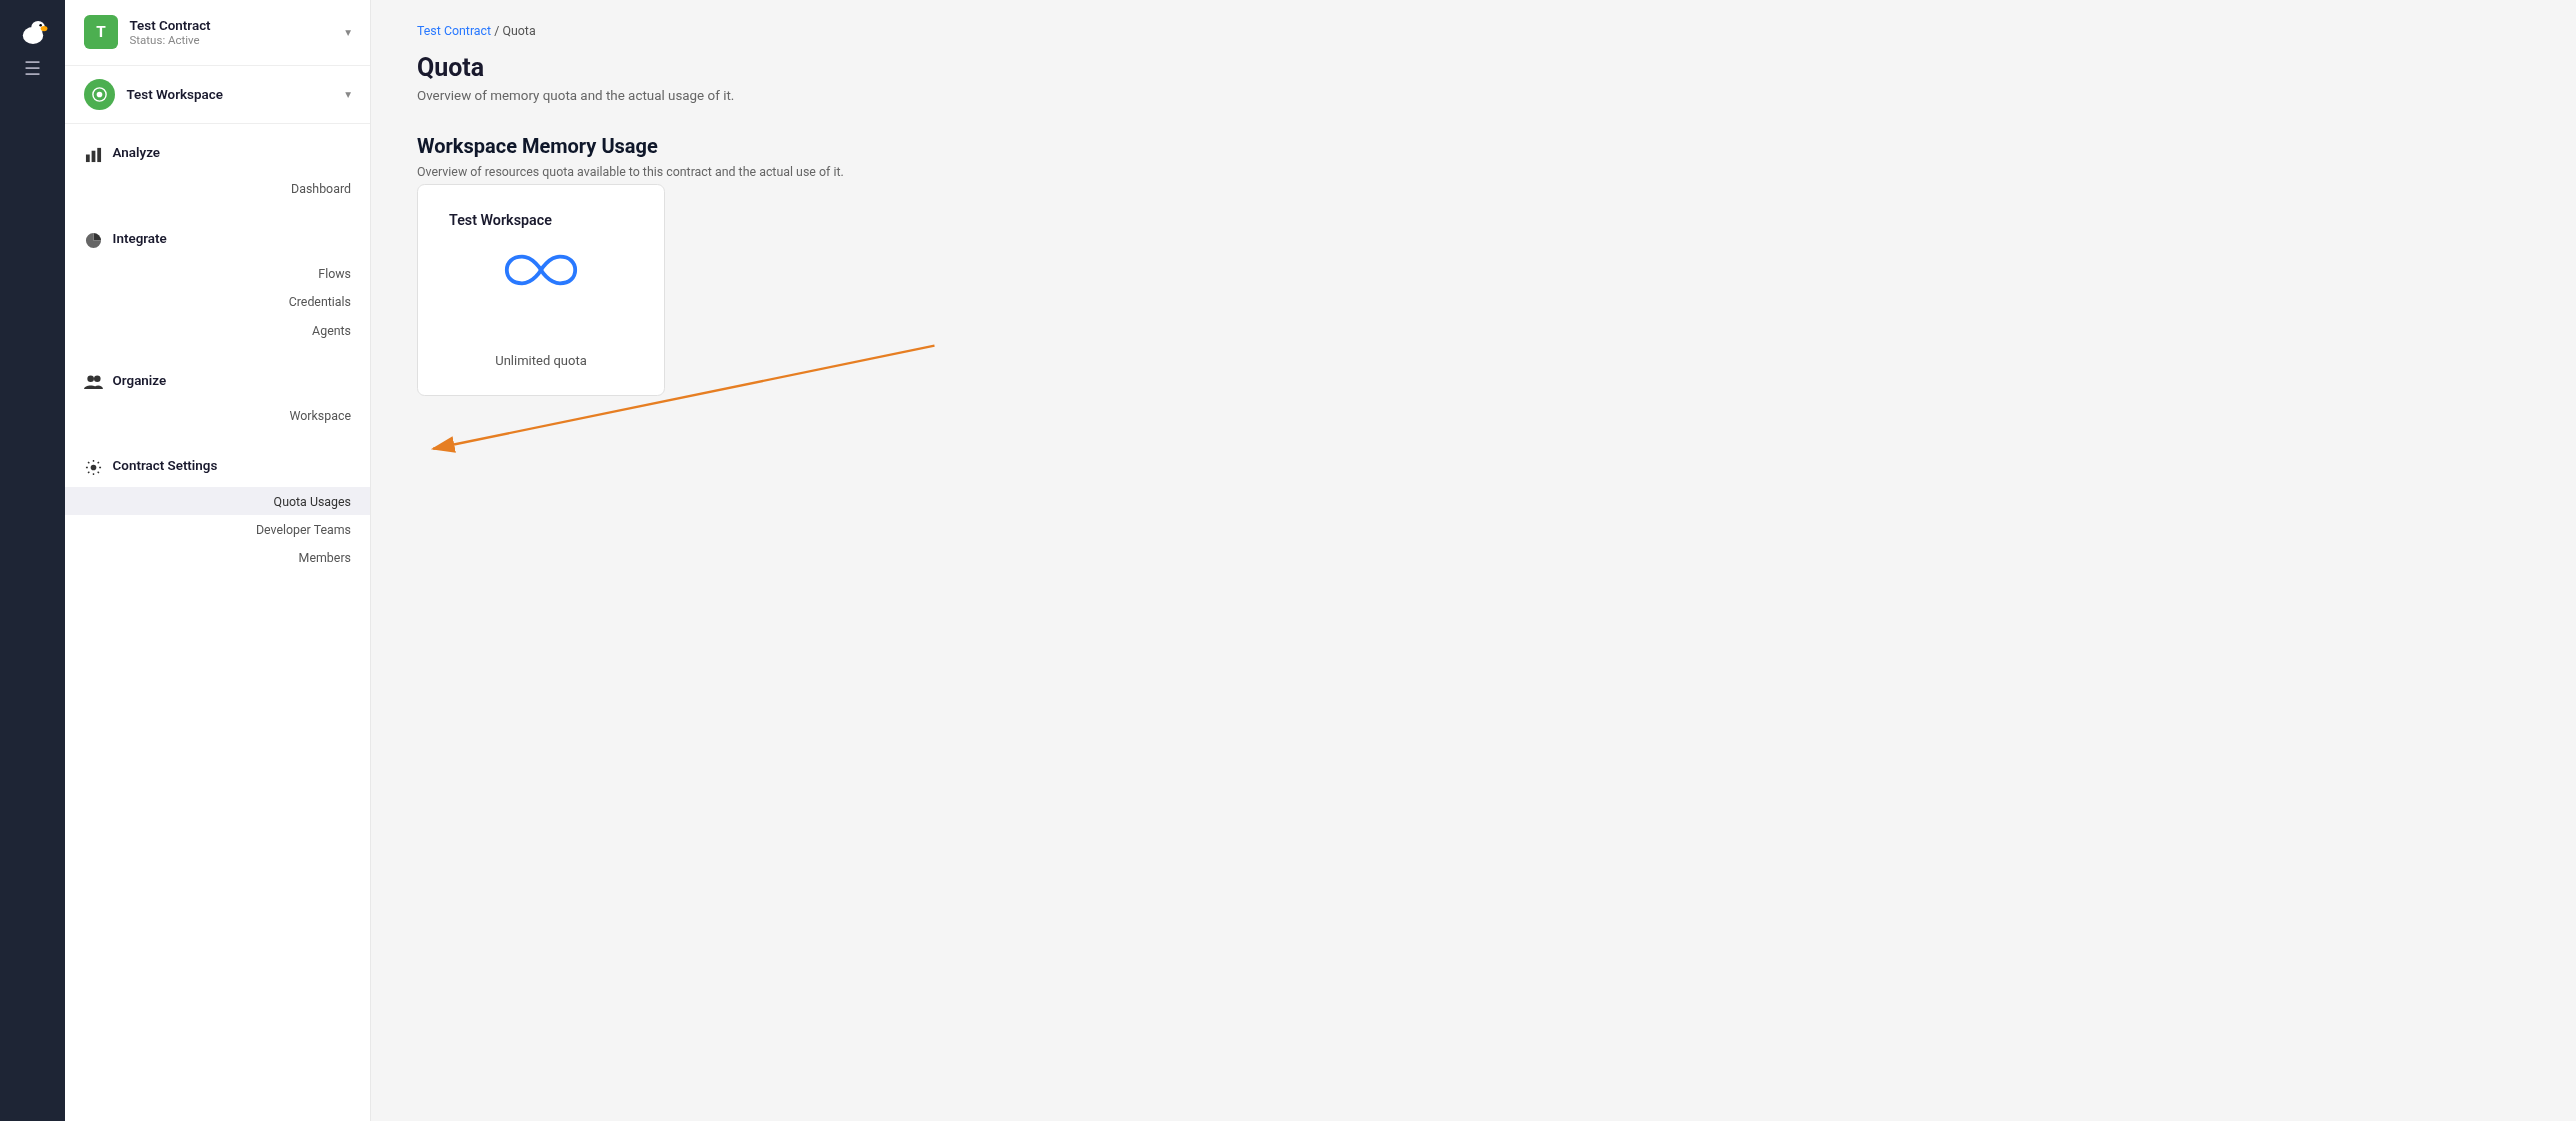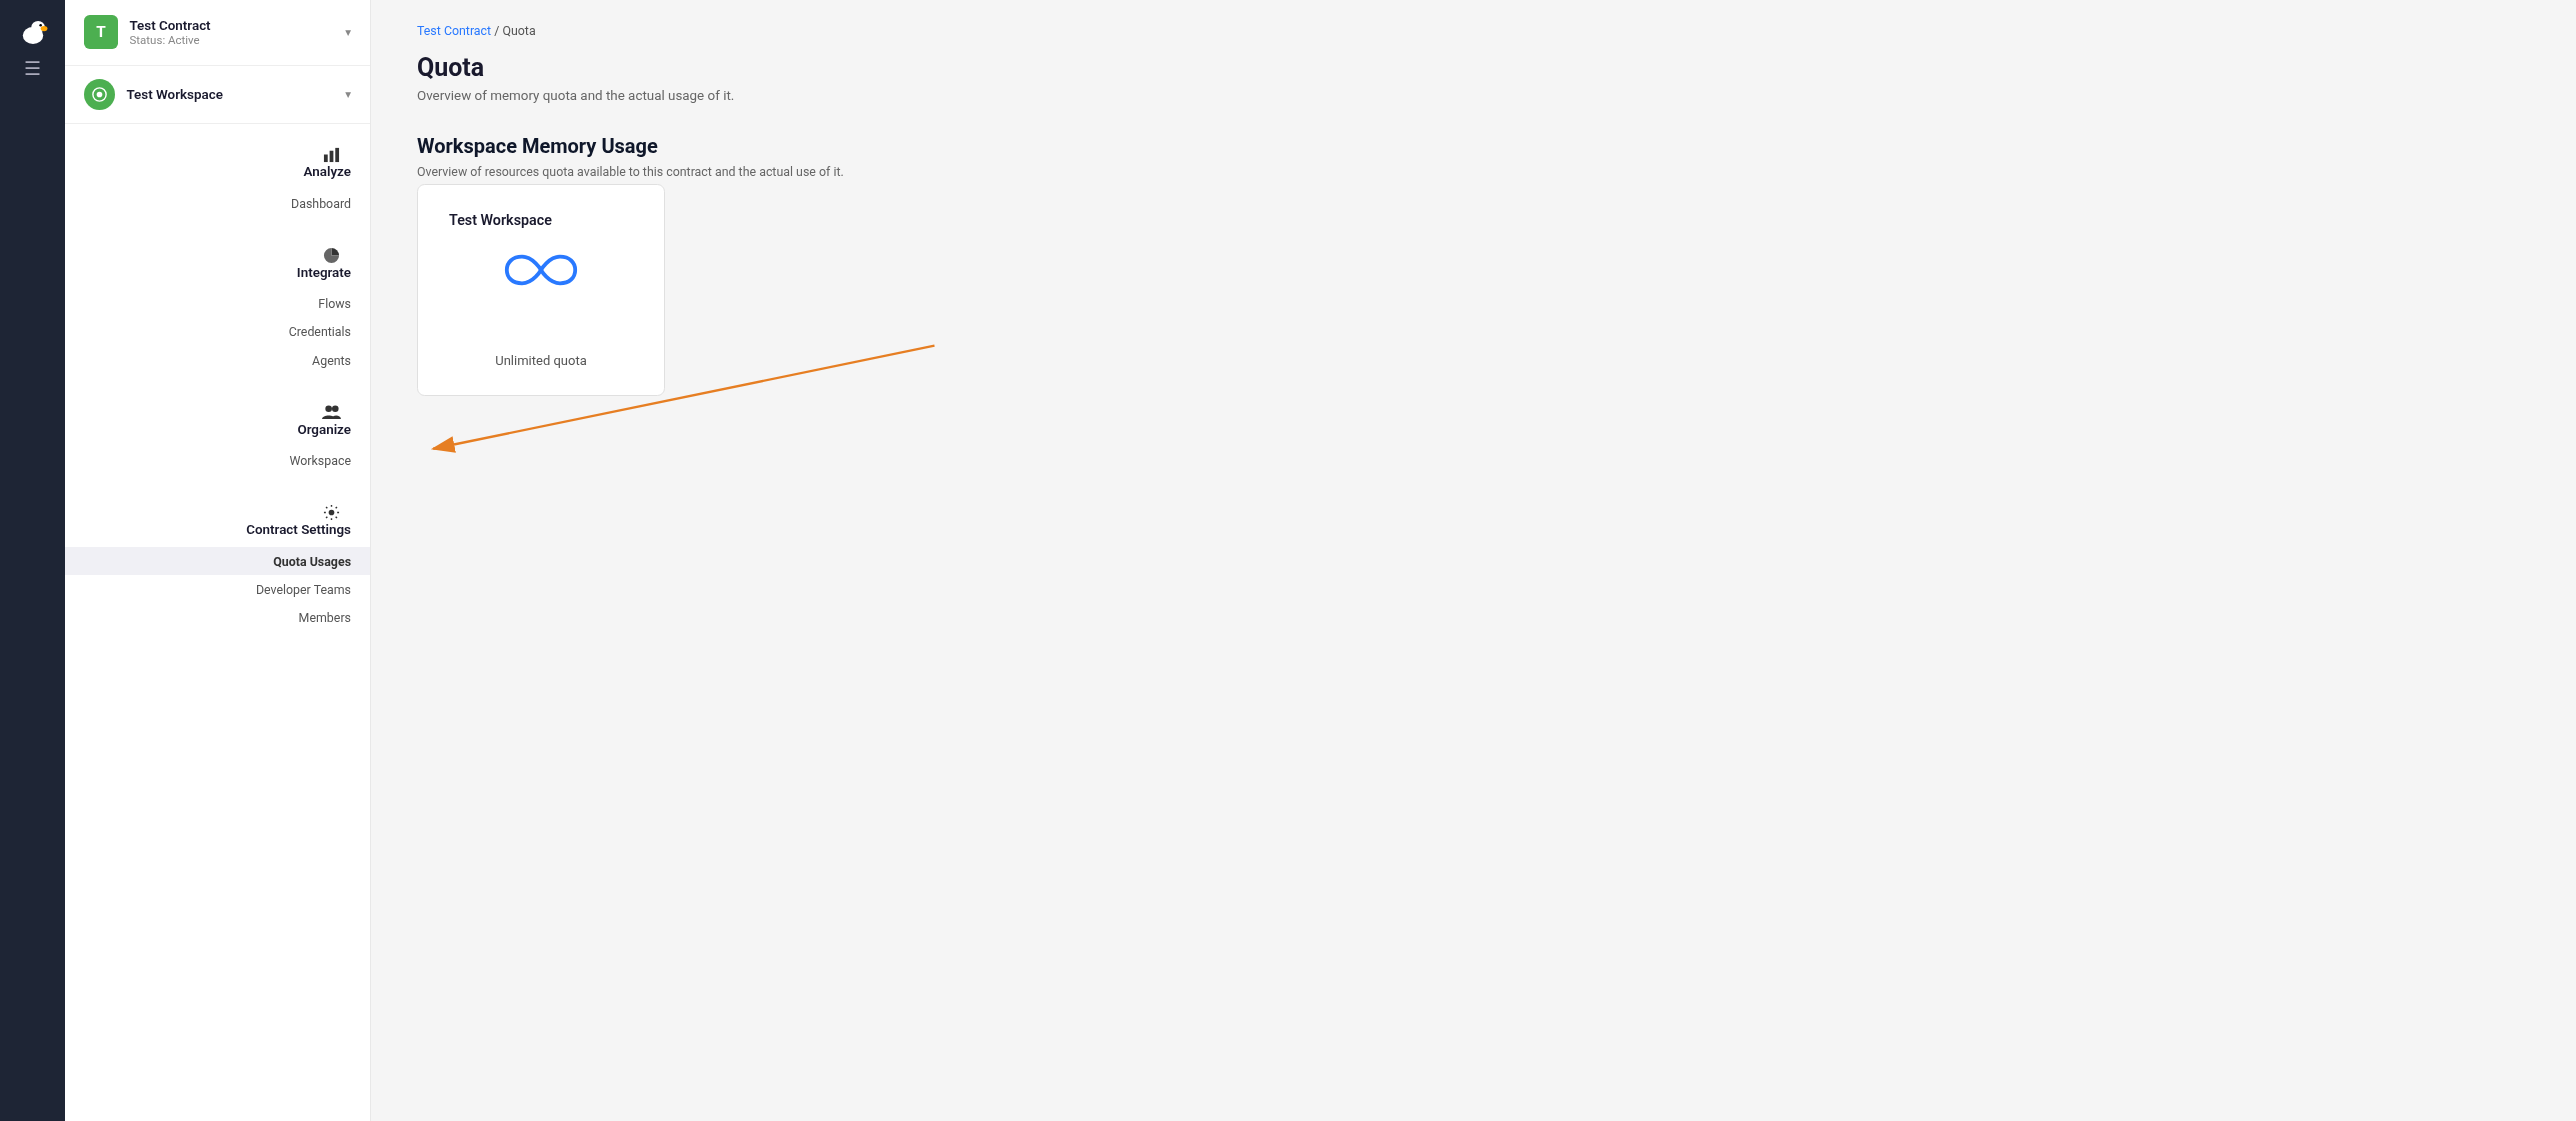--- a/index.html
+++ b/index.html
@@ -99,24 +99,23 @@
     .sidebar-workspace .chevron {
       color: #888;
       font-size: 11.5px;
     }
 
     .sidebar-section {
       padding: 15.3px 0 7.6px 0;
     }
     .sidebar-section-header {
       display: flex;
-      align-items: flex-end;
+      align-items: flex-start;
       padding: 5.7px 19px;
       margin-bottom: 3.8px;
-      flex-direction: column;
     }
     .sidebar-section-header .section-icon {
       width: 19px;
       height: 19px;
       margin-right: 9.6px;
       flex-shrink: 0;
       display: flex;
       align-items: center;
       justify-content: center;
     }
@@ -130,21 +129,21 @@
       padding: 6.7px 19px 6.7px 48px;
       font-size: 12.4px;
       color: #555;
       cursor: pointer;
       display: block;
       text-align: right;
     }
     .sidebar-nav-item.active {
       background: #f0f0f5;
       color: #333;
-      font-weight: 700;
+      font-weight: 400;
     }
 
     
     .main-content {
       flex: 1;
       padding: 23px 46px;
       overflow-y: auto;
       background: #f5f5f5;
       position: relative;
     }

